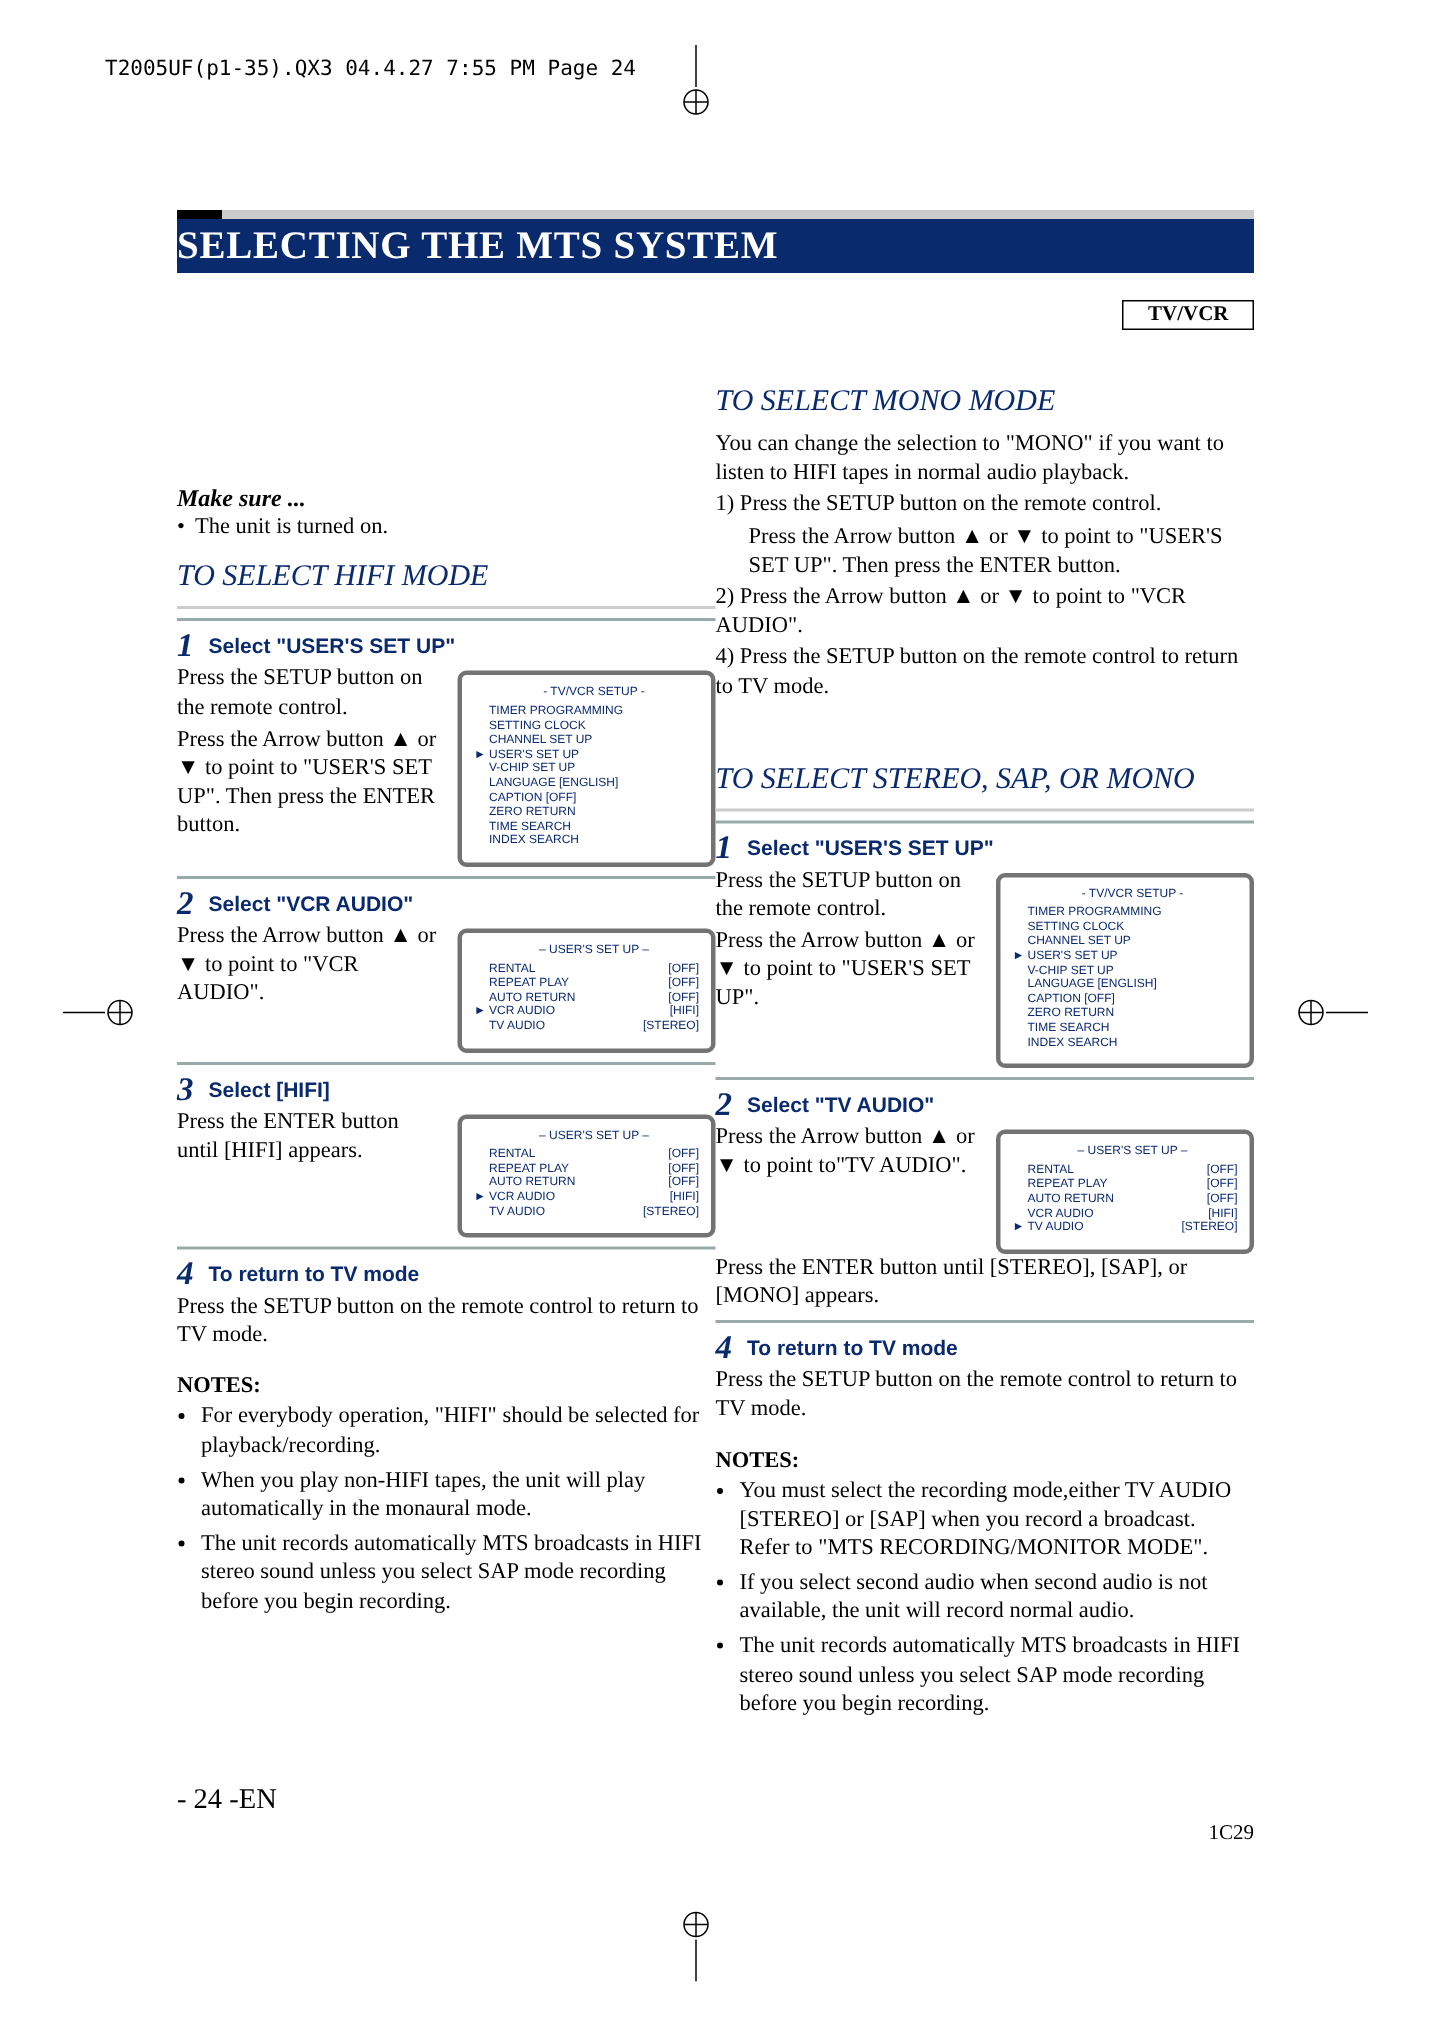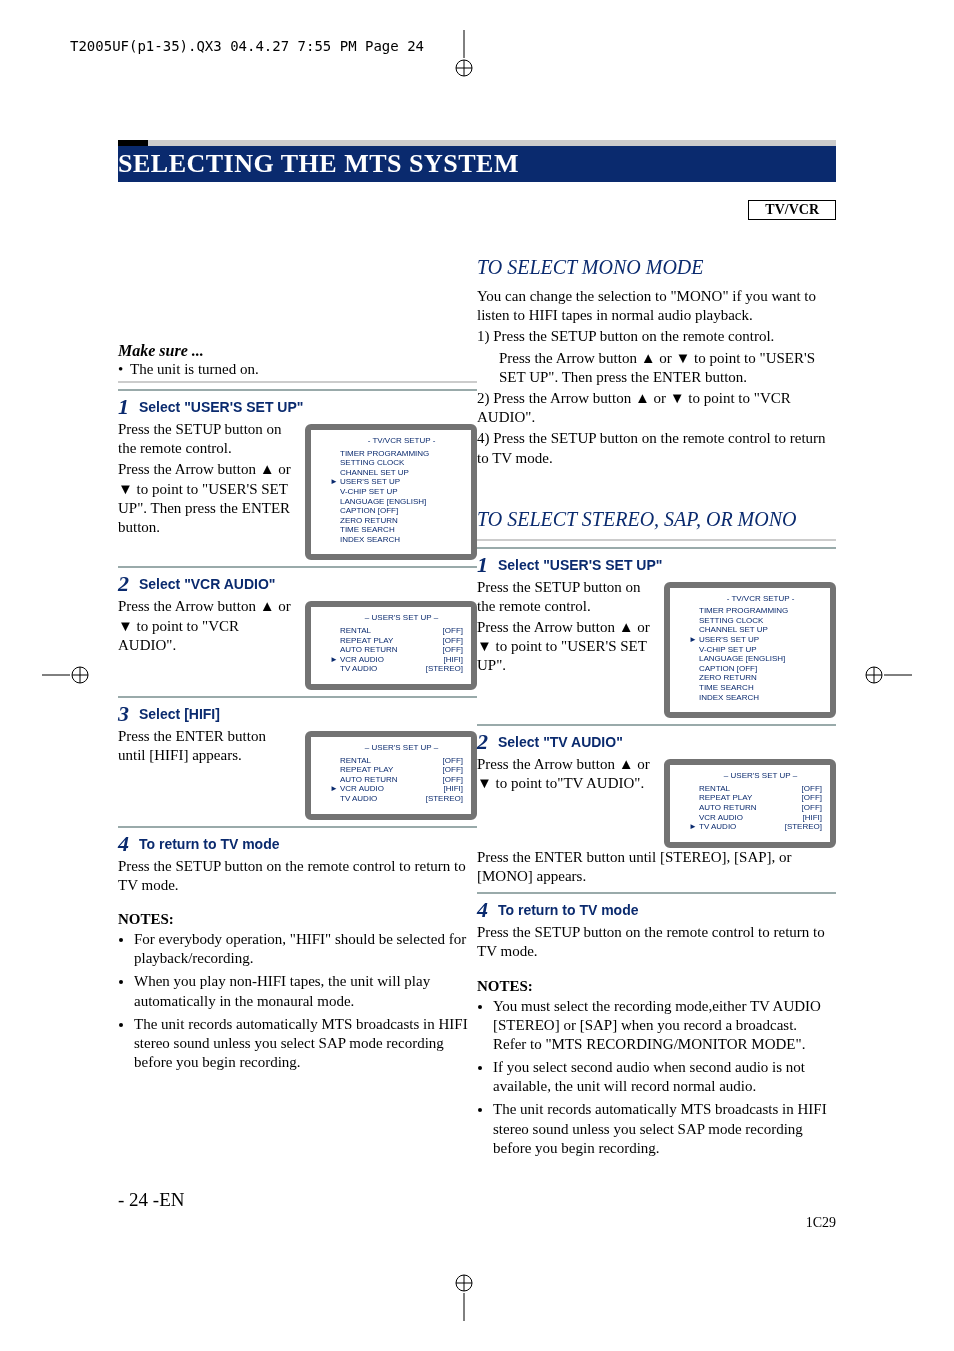--- a/index.html
+++ b/index.html
@@ -113,27 +113,27 @@
   }
   .step-num { color:#0a2a6e; font-style:italic; font-weight:bold; font-size:22px; vertical-align:-2px; }
   .step-label { color:#0a2a6e; font-weight:bold; font-size:14px; font-family:Arial,Helvetica,sans-serif; margin-left:6px; }
 
   .notes-h { font-weight:bold; font-size:15px; margin-top:16px; }
   ul.notes { margin:2px 0 0 0; padding-left:16px; font-size:15px; line-height:1.28; }
   ul.notes li { margin-bottom:4px; }
 
   
   .osd {
-    border:6px solid #737373;
+    border:3px solid #737373;
     border-radius:6px;
     width:172px;
     font-family: Arial, Helvetica, sans-serif;
     font-size:8px;
     color:#0a2a6e;
-    padding:6px 8px 10px 29px;
+    padding:6px 8px 10px 18px;
     box-sizing:border-box;
     line-height:1.2;
     margin-top:4px;
   }
   .osd .osd-title { text-align:center; margin-bottom:3px; white-space:nowrap; }
   .osd .row { display:flex; justify-content:space-between; white-space:nowrap; }
   .osd .ptr { position:relative; }
   .osd .ptr::before {
     content:"►"; position:absolute; left:-10px; top:0; font-size:8px; color:#0a2a6e;
   }
@@ -204,20 +204,21 @@
 
     <div class="columns">
 
       <div class="col">
         <div class="makesure">Make sure ...</div>
         <div class="body bullet">
           <span class="dot">•</span>
             <span>The unit is turned on.</span>
         </div>
 
+        <div class="section-title">TO SELECT HIFI MODE</div>
         <hr class="hr-thick">
 
         <div class="step-head">
           <span class="step-num">1</span>
           <span class="step-label">Select "USER'S SET UP"</span>
         </div>
         <div class="step-row">
           <div class="step-text body">
             <p>Press the SETUP button on the remote control.</p>
             <p>Press the Arrow button ▲ or ▼ to point to "USER'S SET UP". Then press the ENTER button.</p>

